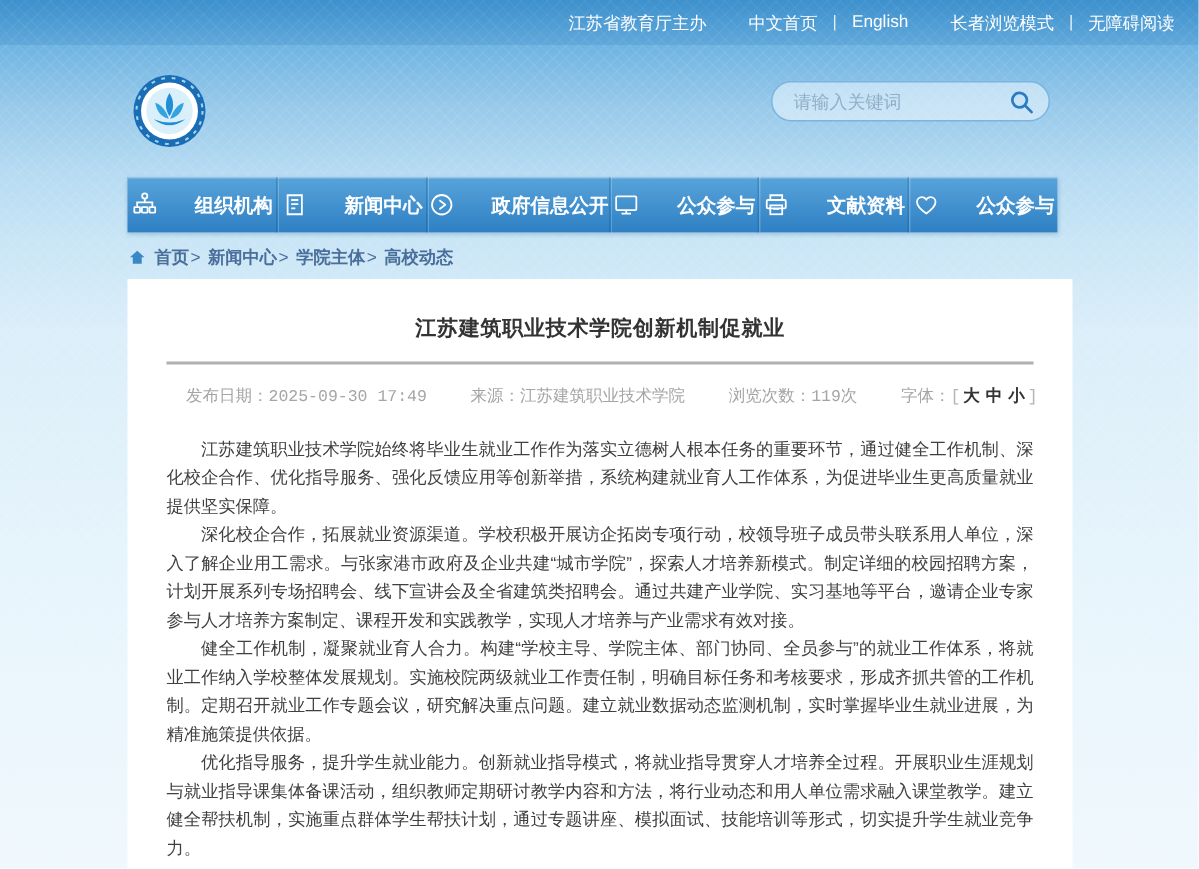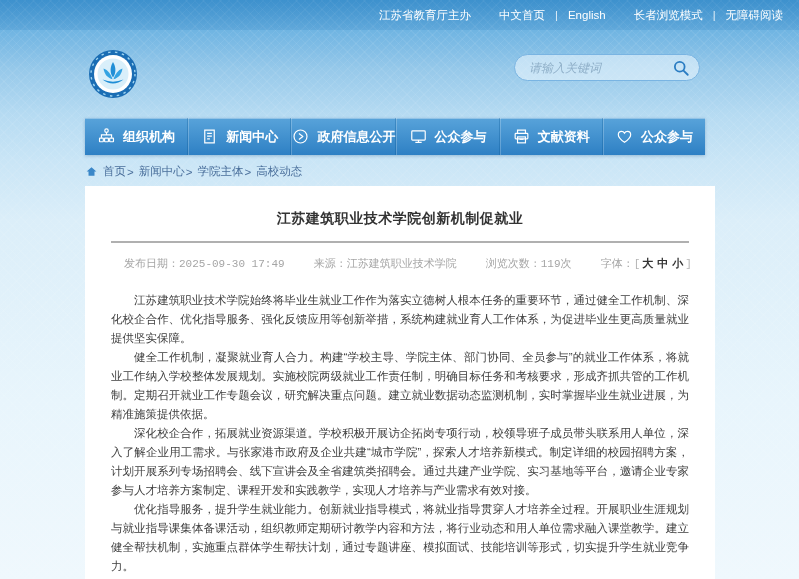--- a/index.html
+++ b/index.html
@@ -31,42 +31,42 @@
     font-size:12.5px; font-weight:bold; color:#f2faff; letter-spacing:2.2px; margin-top:3px;
     text-shadow:0 1px 2px rgba(40,100,160,.45);
   }
   .search-box {
     position:absolute; right:99px; top:24px; width:186px; height:27px;
     border:1px solid #79b4e2; border-radius:14px; background:rgba(240,250,255,.55);
     display:flex; align-items:center; padding:0 9px 0 12px;
   }
   .search-box input {
     flex:1; min-width:0; border:none; background:transparent; outline:none;
-    font-size:12px; color:#33506b; font-family:inherit;font-style:italic;
+    font-size:12px; color:#33506b; font-family:inherit;
   }
   .search-box input::placeholder { color:#8fafc8; }
   .search-btn { border:none; background:transparent; padding:0; cursor:pointer; display:flex; }
   
   .nav {
     margin-left:85px; width:620px; height:37px; display:flex;
     background:linear-gradient(180deg,#58a3da,#2e80c4);
     box-shadow:inset 0 1px 0 rgba(255,255,255,.35), 0 1px 3px rgba(0,60,120,.25);
   }
   .nav-item {
-    flex:1; display:flex; align-items:center; justify-content:center; gap:7px;
+    flex:1; display:flex; align-items:center; justify-content:center; gap:24px;
     color:#fff; font-size:13px; font-weight:bold; cursor:pointer; white-space:nowrap;
   }
   .nav-item + .nav-item { border-left:1px solid rgba(0,80,140,.28); box-shadow:inset 1px 0 0 rgba(255,255,255,.22); }
   .nav-item svg { flex:0 0 auto; }
   
   .breadcrumb {
     margin:9px 0 7px 85px; font-size:11.5px; color:#4a6f9b;
     display:flex; align-items:center;
   }
-  .breadcrumb .crumb { cursor:pointer; }
+  .breadcrumb .crumb { cursor:pointer;font-weight:bold; }
   .breadcrumb .sep { margin:0 5px 0 1px; color:#4a6f9b; }
   .breadcrumb svg { margin-right:5px; }
   
   .card {
     margin-left:85px; width:630px; min-height:398px; background:#fff;
     padding:16px 26px 20px;
   }
   .article-title {
     text-align:center; font-size:14px; font-weight:bold; color:#333;
     margin:8px 0 13px; letter-spacing:.5px;
@@ -182,18 +182,18 @@
   <h1 class="article-title">江苏建筑职业技术学院创新机制促就业</h1>
   <hr class="title-divider">
   <div class="meta">
     <span class="mgroup"><span>发布日期：</span><span>2025-09-30 17:49</span></span>
     <span class="mgroup"><span>来源：</span><span>江苏建筑职业技术学院</span></span>
     <span class="mgroup"><span>浏览次数：</span><span>119次</span></span>
     <span class="mgroup"><span>字体：</span><span class="bracket">[</span><span class="size-btn">大</span><span class="size-btn">中</span><span class="size-btn">小</span><span class="bracket">]</span></span>
   </div>
   <div class="article-body">
     <p>江苏建筑职业技术学院始终将毕业生就业工作作为落实立德树人根本任务的重要环节，通过健全工作机制、深化校企合作、优化指导服务、强化反馈应用等创新举措，系统构建就业育人工作体系，为促进毕业生更高质量就业提供坚实保障。</p>
+    <p>深化校企合作，拓展就业资源渠道。学校积极开展访企拓岗专项行动，校领导班子成员带头联系用人单位，深入了解企业用工需求。与张家港市政府及企业共建“城市学院”，探索人才培养新模式。制定详细的校园招聘方案，计划开展系列专场招聘会、线下宣讲会及全省建筑类招聘会。通过共建产业学院、实习基地等平台，邀请企业专家参与人才培养方案制定、课程开发和实践教学，实现人才培养与产业需求有效对接。</p>
     <p>健全工作机制，凝聚就业育人合力。构建“学校主导、学院主体、部门协同、全员参与”的就业工作体系，将就业工作纳入学校整体发展规划。实施校院两级就业工作责任制，明确目标任务和考核要求，形成齐抓共管的工作机制。定期召开就业工作专题会议，研究解决重点问题。建立就业数据动态监测机制，实时掌握毕业生就业进展，为精准施策提供依据。</p>
-    <p>深化校企合作，拓展就业资源渠道。学校积极开展访企拓岗专项行动，校领导班子成员带头联系用人单位，深入了解企业用工需求。与张家港市政府及企业共建“城市学院”，探索人才培养新模式。制定详细的校园招聘方案，计划开展系列专场招聘会、线下宣讲会及全省建筑类招聘会。通过共建产业学院、实习基地等平台，邀请企业专家参与人才培养方案制定、课程开发和实践教学，实现人才培养与产业需求有效对接。</p>
     <p>优化指导服务，提升学生就业能力。创新就业指导模式，将就业指导贯穿人才培养全过程。开展职业生涯规划与就业指导课集体备课活动，组织教师定期研讨教学内容和方法，将行业动态和用人单位需求融入课堂教学。建立健全帮扶机制，实施重点群体学生帮扶计划，通过专题讲座、模拟面试、技能培训等形式，切实提升学生就业竞争力。</p>
 
   </div>
 </div>
 
 </body></html>

